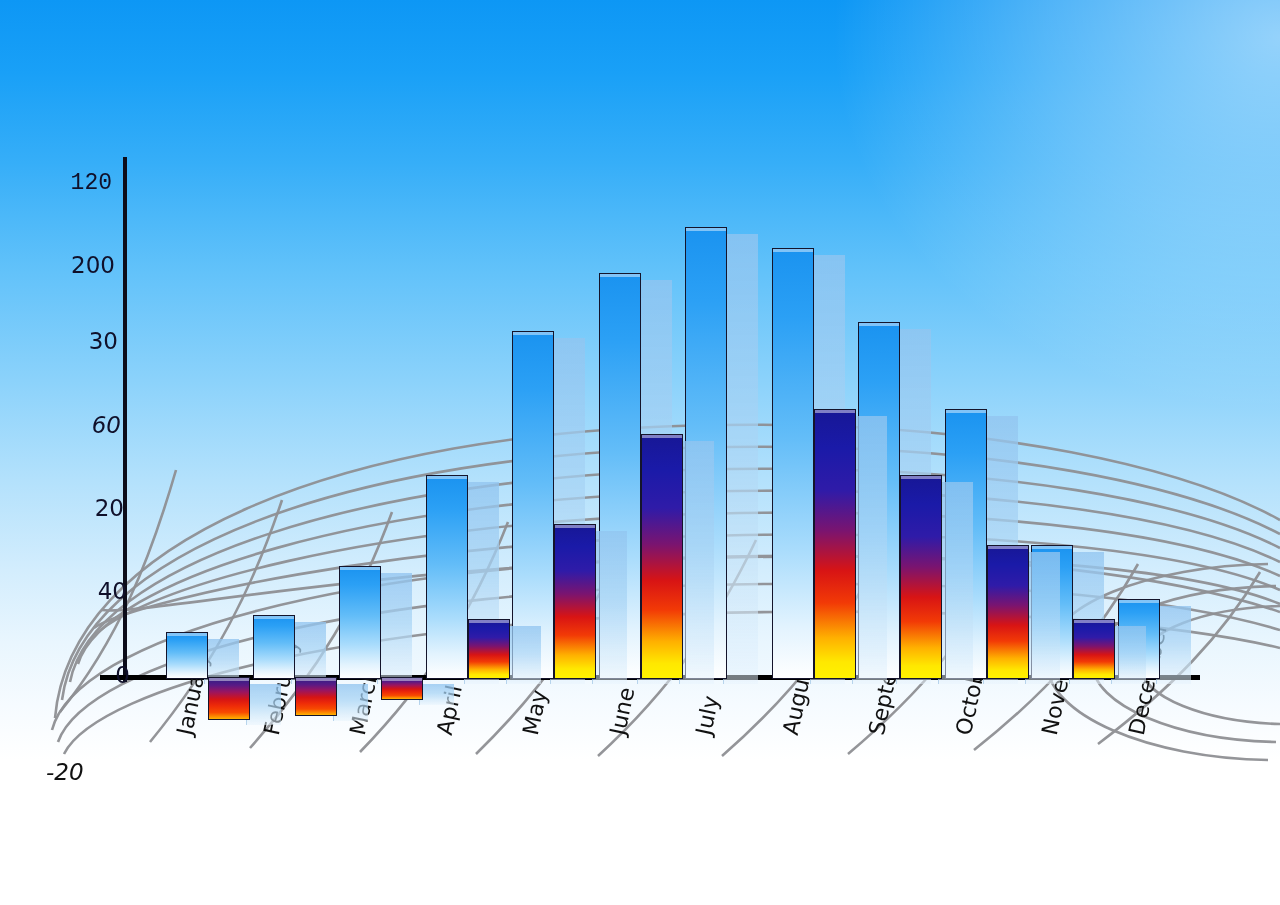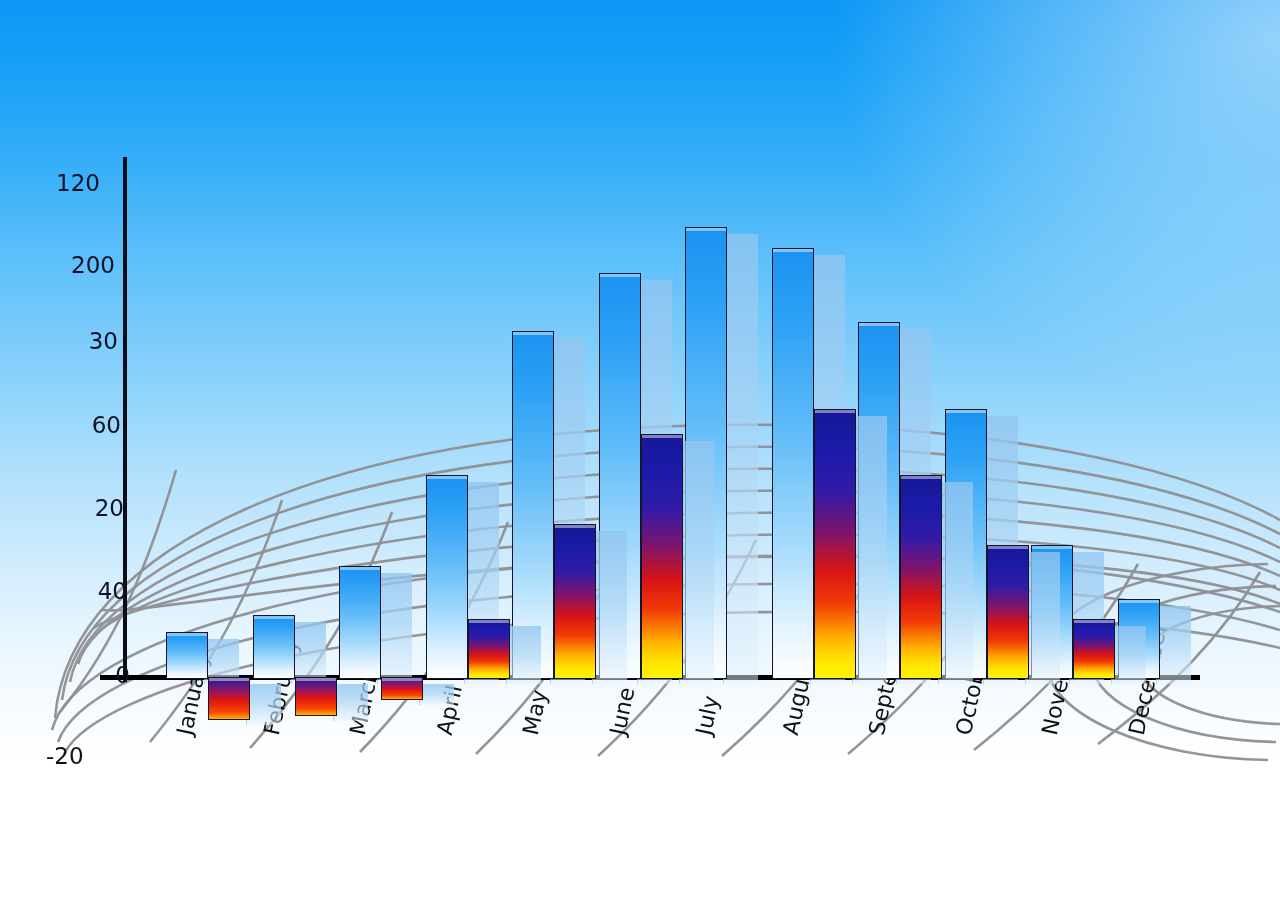--- a/index.html
+++ b/index.html
@@ -164,28 +164,28 @@
       <path d="M1280,724 C1208,722 1140,698 1140,664 C1140,630 1208,608 1280,606"></path>
     </g>
   </svg>
 
   <div class="plot">
 
     <div class="y-axis"></div>
     <div class="baseline"></div>
     <div class="tick-zero"></div>
 
-    <div class="ylabel" style="left:40px;top:170px;width:60px;">120</div>
+    <div class="ylabel" style="left:52px;top:170px;width:60px;font-family:Liberation Mono, monospace;">120</div>
     <div class="ylabel" style="left:55px;top:252px;width:60px;">200</div>
     <div class="ylabel" style="left:58px;top:328px;width:60px;">30</div>
-    <div class="ylabel" style="left:61px;top:412px;width:60px;">60</div>
+    <div class="ylabel" style="left:61px;top:412px;width:60px;font-style:italic;">60</div>
     <div class="ylabel" style="left:64px;top:495px;width:60px;">20</div>
     <div class="ylabel" style="left:67px;top:578px;width:60px;">40</div>
     <div class="ylabel" style="left:70px;top:662px;width:60px;">0</div>
-    <div class="ylabel neg" style="left:46px;top:743px;width:80px;text-align:left;">-20</div>
+    <div class="ylabel neg" style="left:46px;top:759px;width:80px;text-align:left;font-style:italic;">-20</div>
 
     <div id="bars">
         <div class="slab" style="left: 204px; top: 638.625px; width: 34px; height: 45.375px; z-index: 148;"></div>
         <div class="bar" style="left: 166px; top: 631.625px; width: 40px; height: 45.375px; z-index: 149;">
           <div class="face face-blue">
             <div class="bevel"></div>
           </div>
         </div>
         <div class="slab" style="left: 246px; top: 684px; width: 34px; height: 41.25px; z-index: 150;"></div>
         <div class="bar" style="left: 208px; top: 677px; width: 40px; height: 41.25px; z-index: 151;">

